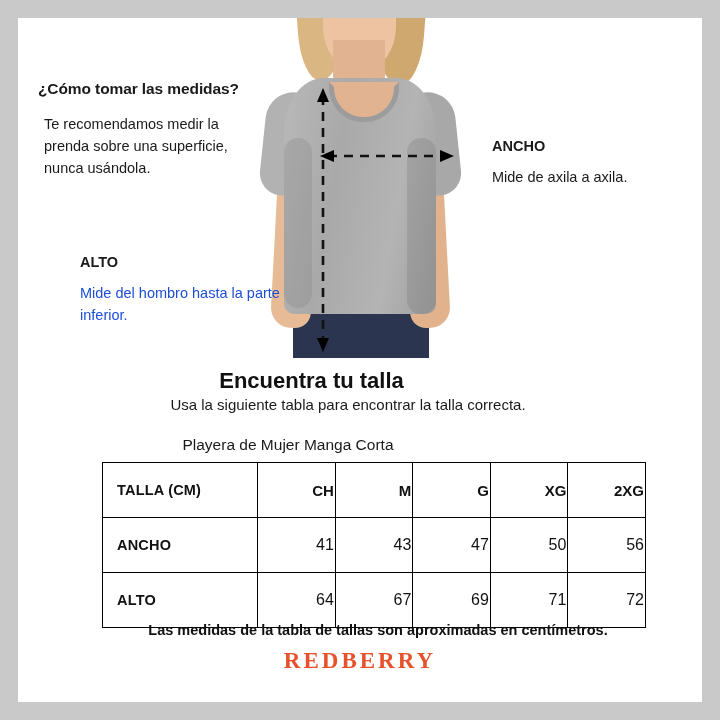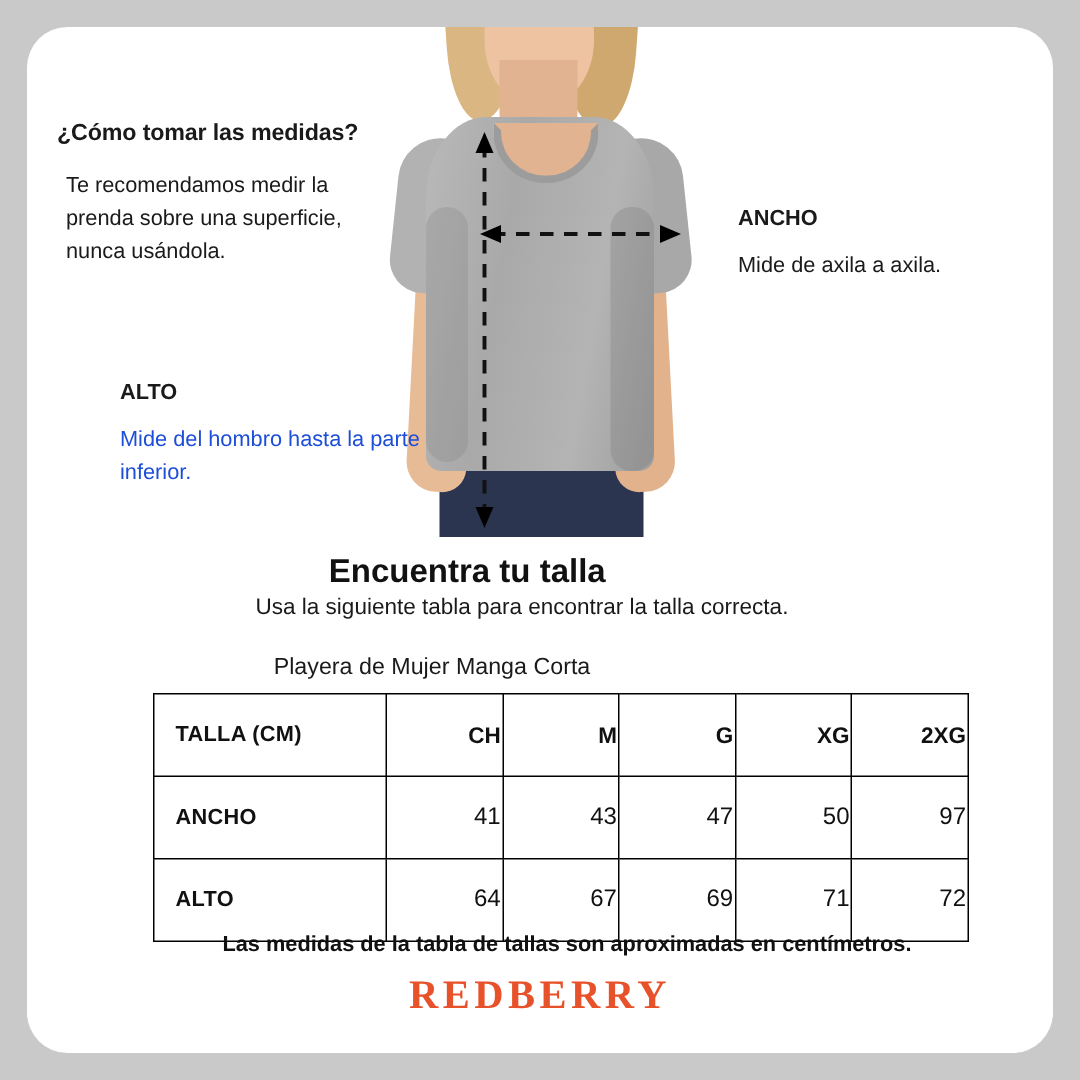--- a/index.html
+++ b/index.html
@@ -13,21 +13,20 @@
     font-family: "Liberation Sans", sans-serif;
     overflow: hidden;
   }
   .page {
     position: absolute;
     left: 18px;
     top: 18px;
     width: 684px;
     height: 684px;
     background: #ffffff;
-    border-radius: 27px;
   }
 
   
   .top-area {
     position: absolute;
     left: 0;
     top: 0;
     width: 684px;
     height: 345px;
   }
@@ -331,21 +330,21 @@
   
   .brand {
     position: absolute;
     left: 0;
     top: 648px;
     width: 720px;
     text-align: center;
   }
   .brand .word {
     font-family: "Liberation Serif", serif;
-    font-size: 27px;
+    font-size: 23px;
     font-weight: bold;
     letter-spacing: 3px;
     color: #e8522b;
   }
 </style>
 </head>
 <body>
 
 <div class="page">
 
@@ -408,21 +407,21 @@
         <th class="val">2XG</th>
       </tr>
     </thead>
     <tbody>
       <tr>
         <td class="row-head">ANCHO</td>
         <td class="val">41</td>
         <td class="val">43</td>
         <td class="val">47</td>
         <td class="val">50</td>
-        <td class="val">97</td>
+        <td class="val">56</td>
       </tr>
       <tr>
         <td class="row-head">ALTO</td>
         <td class="val">64</td>
         <td class="val">67</td>
         <td class="val">69</td>
         <td class="val">71</td>
         <td class="val">72</td>
       </tr>
     </tbody>

